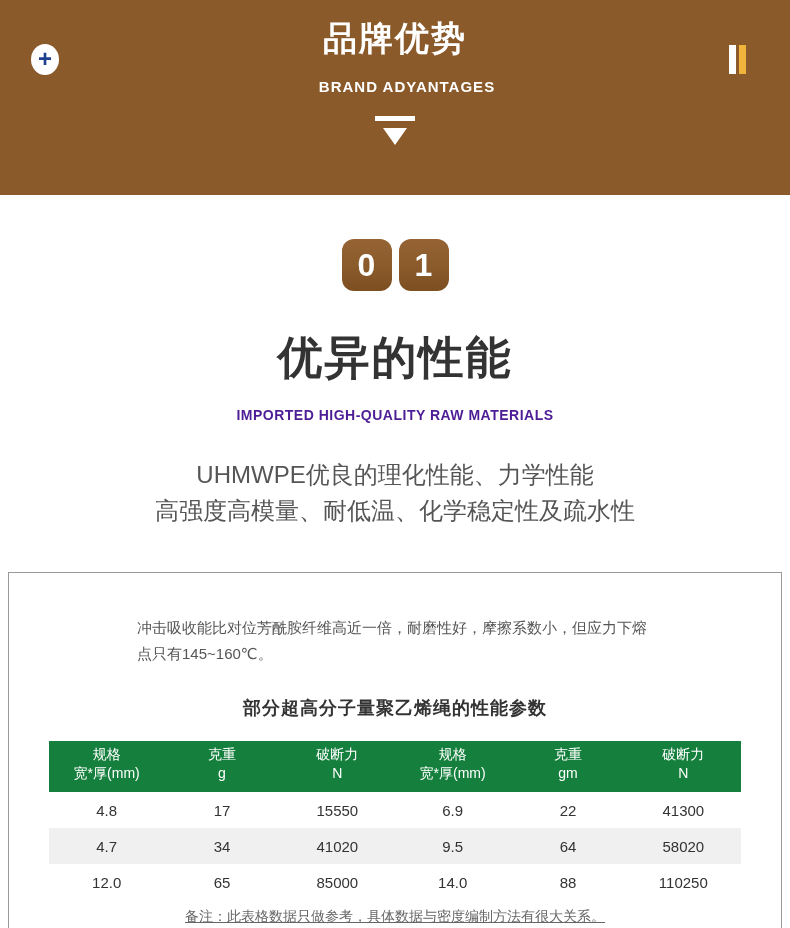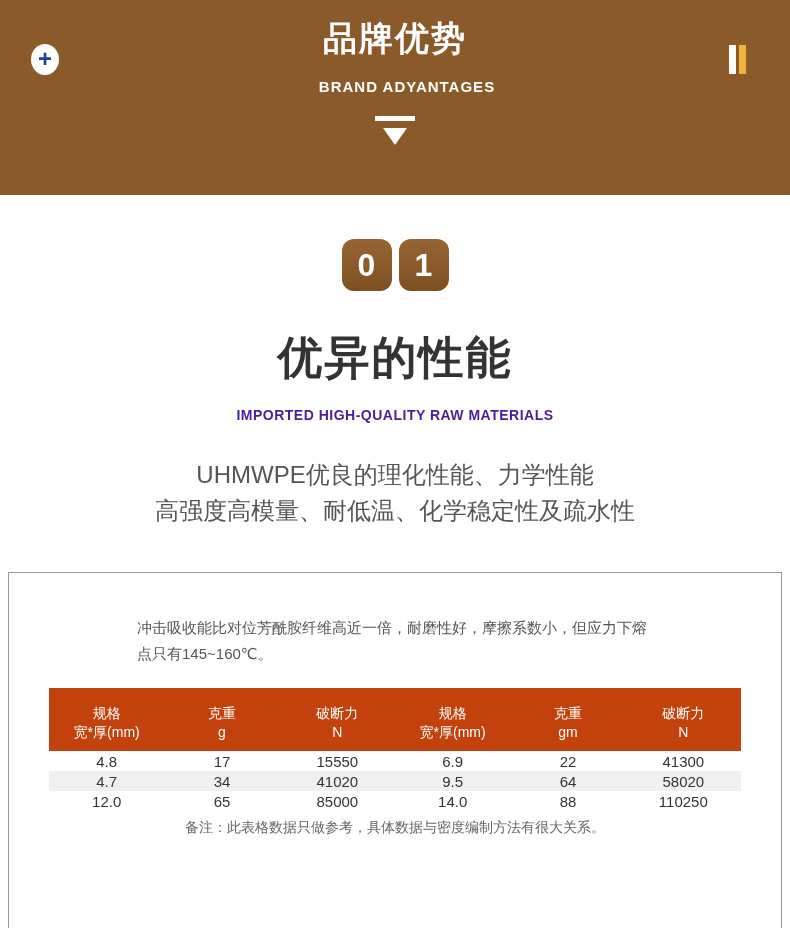--- a/index.html
+++ b/index.html
@@ -132,41 +132,42 @@
     font-weight: bold;
     letter-spacing: 1px;
   }
   table.spec {
     width: 692px;
     margin: 21px auto 0 auto;
     border-collapse: collapse;
     table-layout: fixed;
   }
   table.spec th {
-    background: #c2410c;
+    background: #15803d;
     color: #ffffff;
     font-size: 14px;
     font-weight: normal;
     line-height: 19px;
-    padding: 16px 0 9px 0;
+    padding: 4px 0 9px 0;
     text-align: center;
   }
   table.spec td {
     color: #333333;
     font-size: 15px;
     text-align: center;
-    height: 20px;
+    height: 36px;
     padding: 0;
   }
   table.spec tr.alt td { background: #f0f0f0; }
   .table-note {
     margin-top: 8px;
     text-align: center;
     color: #666666;
     font-size: 14px;
+    text-decoration: underline;
   }
 </style>
 </head>
 <body>
 
 <div class="hero">
   <div class="plus-badge">
     <span class="plus-glyph">+</span>
   </div>
   <div class="hero-title">品牌优势</div>
@@ -186,20 +187,21 @@
 
 <div class="sec-heading">优异的性能</div>
 <div class="sec-subheading">IMPORTED HIGH-QUALITY RAW MATERIALS</div>
 <div class="sec-intro">
   <div>UHMWPE优良的理化性能、力学性能</div>
   <div>高强度高模量、耐低温、化学稳定性及疏水性</div>
 </div>
 
 <div class="panel">
   <div class="panel-desc">冲击吸收能比对位芳酰胺纤维高近一倍，耐磨性好，摩擦系数小，但应力下熔点只有145~160℃。</div>
+  <div class="table-title">部分超高分子量聚乙烯绳的性能参数</div>
   <table class="spec">
     <thead>
       <tr id="spec-head-row">
           <th>
             <div>规格</div>
             <div>宽*厚(mm)</div>
           </th>
           <th>
             <div>克重</div>
             <div>g</div>

